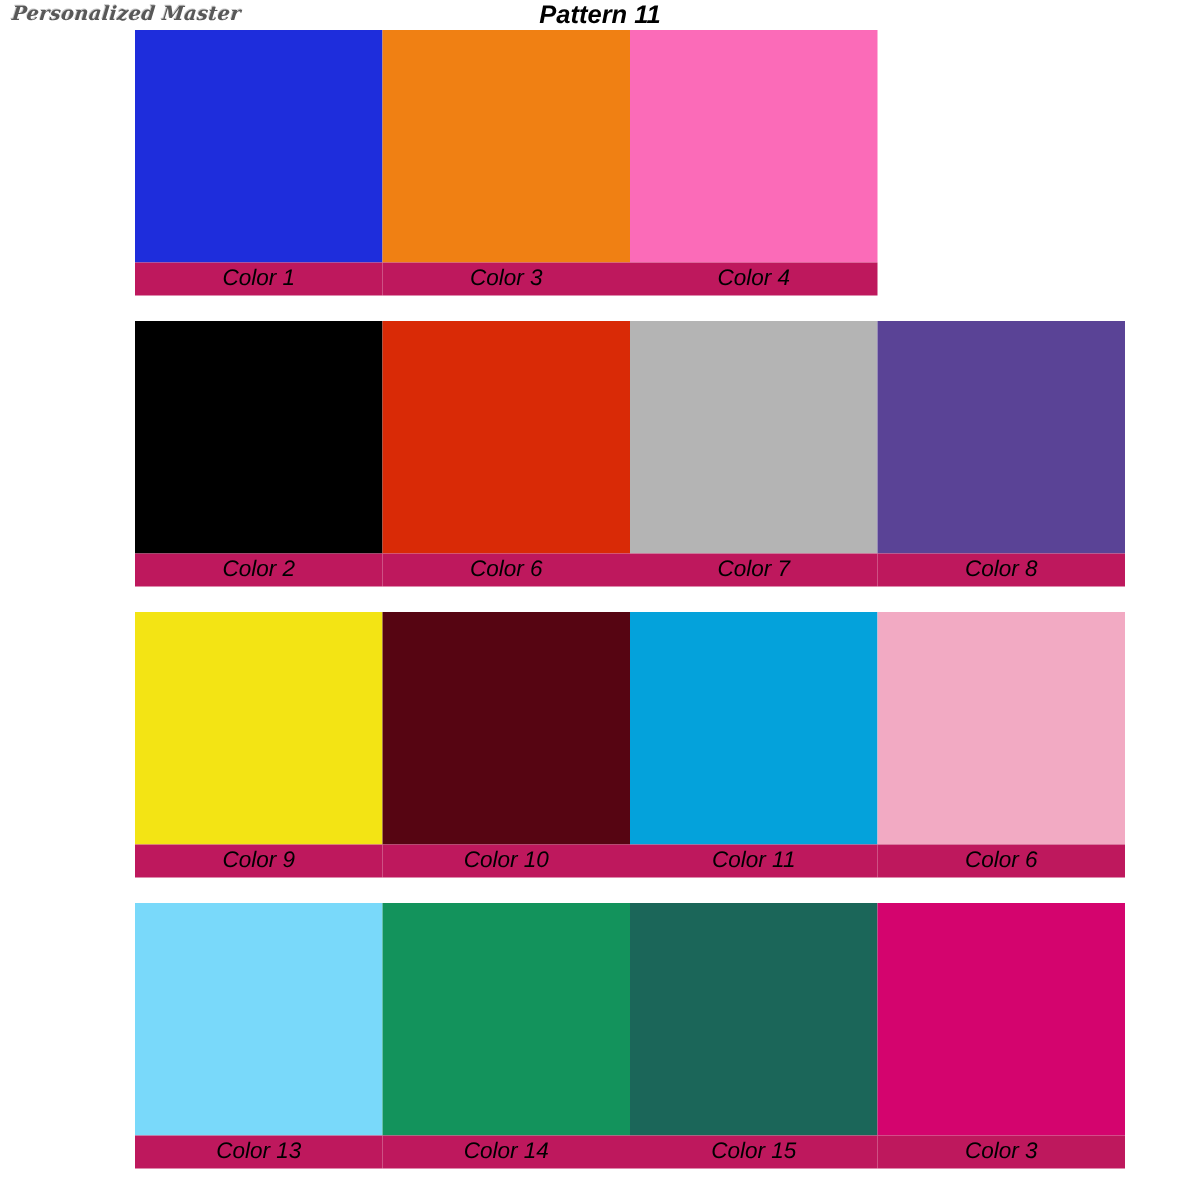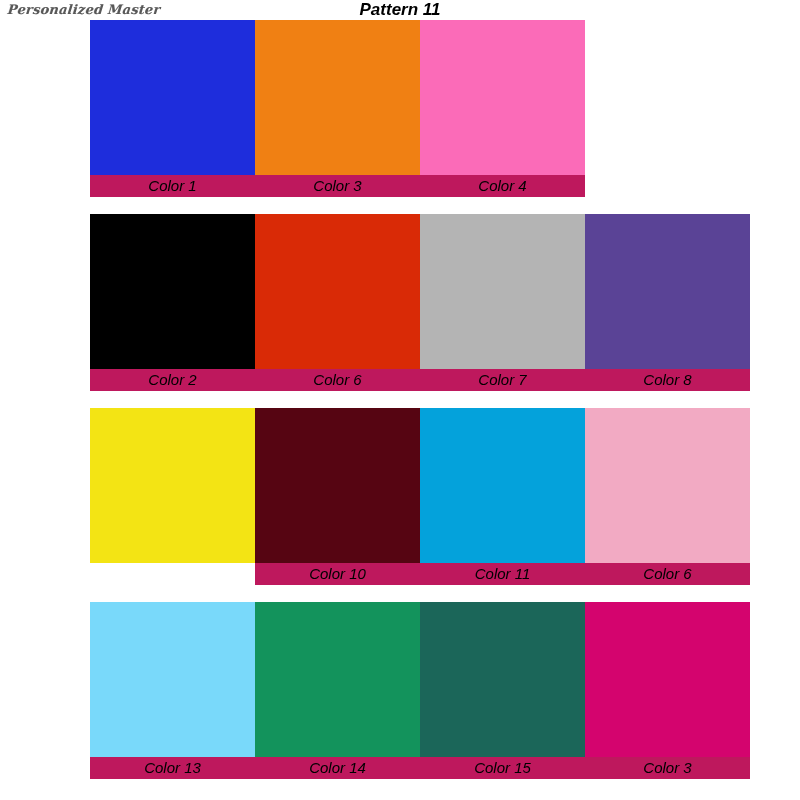--- a/index.html
+++ b/index.html
@@ -138,20 +138,21 @@
           <div class="swatch-label">Color 7</div>
         </div>
         <div class="swatch-cell">
           <div class="swatch-chip" style="background-color: rgb(90, 67, 150);"></div>
           <div class="swatch-label">Color 8</div>
         </div>
       </div>
       <div class="swatch-row">
         <div class="swatch-cell">
           <div class="swatch-chip" style="background-color: rgb(243, 228, 20);"></div>
+          <div class="swatch-label">Color 9</div>
         </div>
         <div class="swatch-cell">
           <div class="swatch-chip" style="background-color: rgb(86, 5, 18);"></div>
           <div class="swatch-label">Color 10</div>
         </div>
         <div class="swatch-cell">
           <div class="swatch-chip" style="background-color: rgb(4, 162, 219);"></div>
           <div class="swatch-label">Color 11</div>
         </div>
         <div class="swatch-cell">

